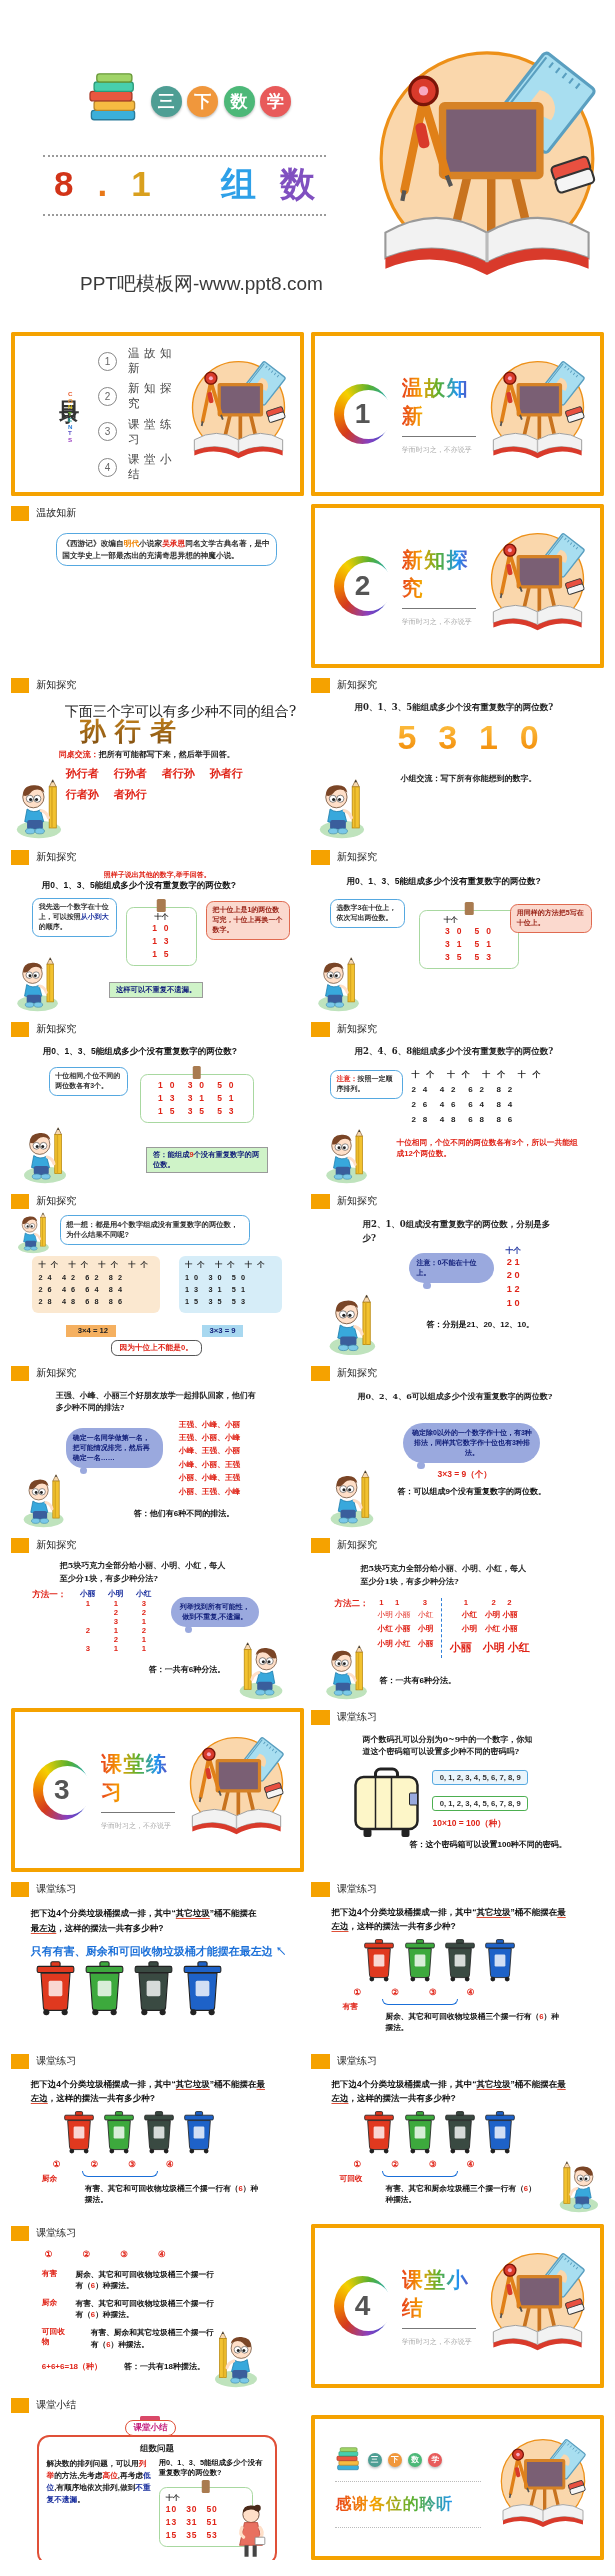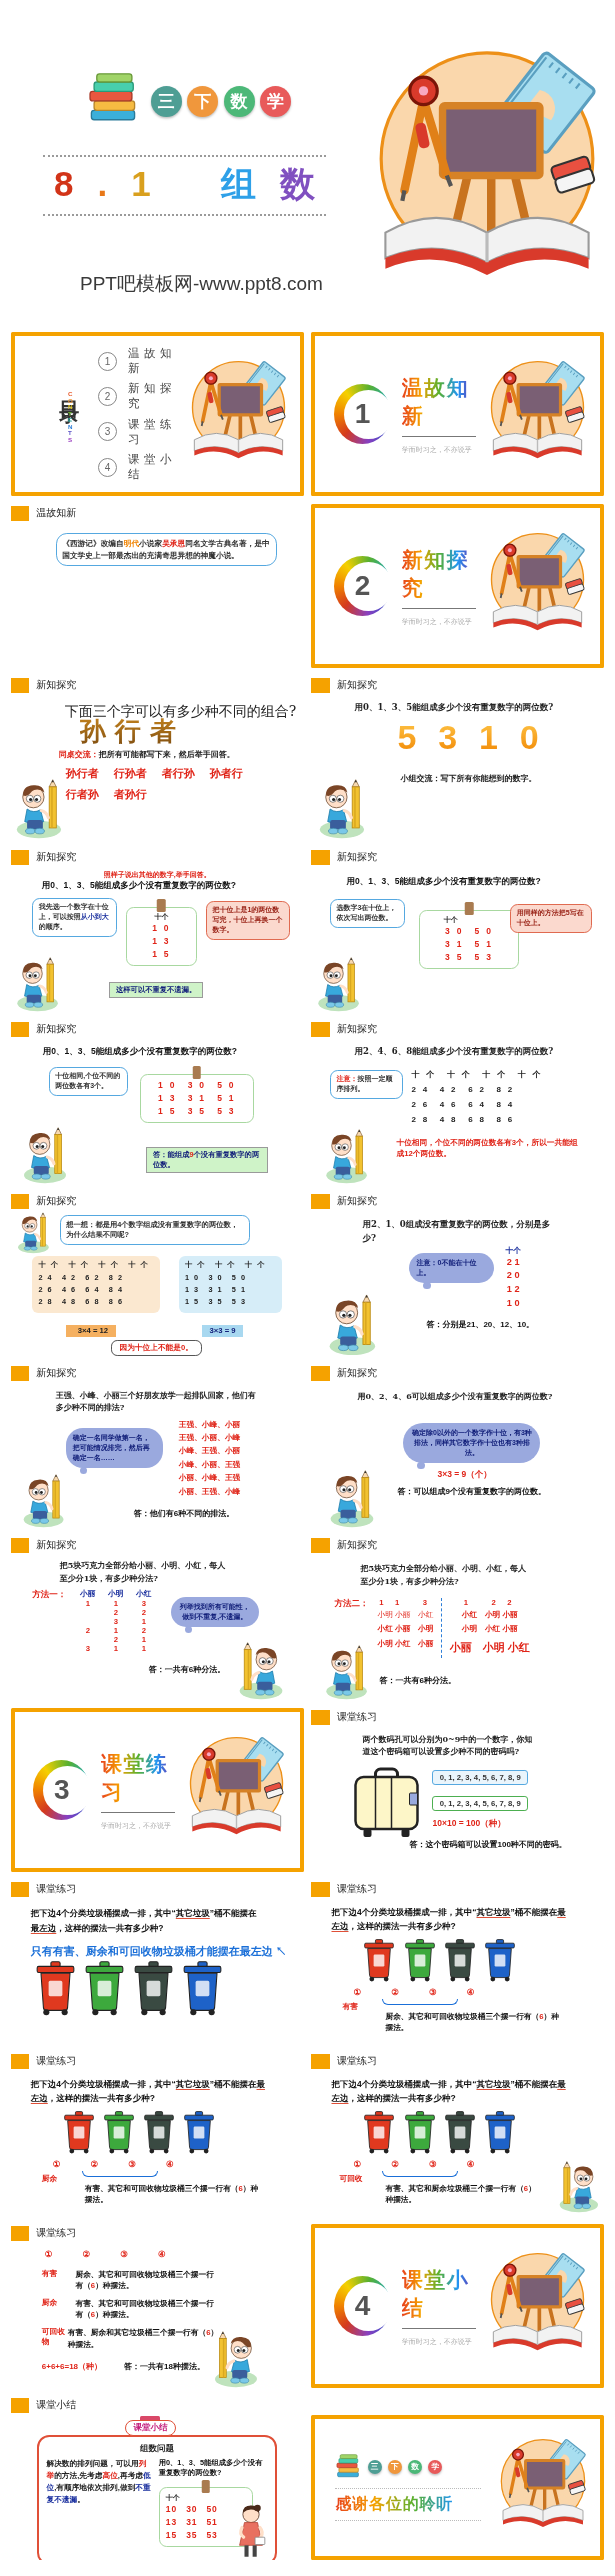--- a/index.html
+++ b/index.html
@@ -751,21 +751,21 @@
       <div class="nums4" style="position:absolute;left:34px;top:6.2px">①　②　③　④</div>
       <div style="position:absolute;left:31px;top:26px;width:177px">
         <div style="display:flex;gap:7.7px;margin-bottom:6.2px">
           <span class="cat" style="width:26px;flex:none">有害</span>
           <span class="bintext"><span>厨余、其它和可回收物垃圾桶三个摆一行有（</span><span class="red">6</span><span>）种摆法。</span></span>
         </div>
         <div style="display:flex;gap:7.7px;margin-bottom:6.2px">
           <span class="cat" style="width:26px;flex:none">厨余</span>
           <span class="bintext"><span>有害、其它和可回收物垃圾桶三个摆一行有（</span><span class="red">6</span><span>）种摆法。</span></span>
         </div>
-        <div style="display:flex;gap:0">
+        <div style="display:flex;gap:23px">
           <span class="cat" style="width:26px;flex:none">可回收物</span>
           <span class="bintext"><span>有害、厨余和其它垃圾桶三个摆一行有（</span><span class="red">6</span><span>）种摆法。</span></span>
         </div>
       </div>
       <div style="position:absolute;left:31px;top:115px">
         <span class="red" style="font-size:8px;font-weight:bold">6+6+6=18（种）</span>
         <span class="ansbold" style="margin-left:18.5px">答：一共有18种摆法。</span>
       </div>
       <svg class="boy" style="right:45px;bottom:0;width:49px;height:57px;transform:scaleX(-1)" viewBox="0 0 64 76">
           <use href="#boy"></use>
@@ -832,21 +832,21 @@
           <div style="display:flex;align-items:center;gap:6.2px;margin-bottom:7.7px">
             <svg width="26" height="26" viewBox="0 0 40 40">
                 <use href="#books"></use>
               </svg>
             <span class="badge b0" style="width:14px;height:14px;font-size:7.7px">三</span>
             <span class="badge b1" style="width:14px;height:14px;font-size:7.7px">下</span>
             <span class="badge b2" style="width:14px;height:14px;font-size:7.7px">数</span>
             <span class="badge b3" style="width:14px;height:14px;font-size:7.7px">学</span>
           </div>
           <div class="dotline" style="width:146px"></div>
-          <div class="rainbow" style="font-size:16px;margin:5px 0;letter-spacing:0.8px">感谢各位的聆听</div>
+          <div class="rainbow" style="font-size:16px;margin:12px 0;letter-spacing:0.8px">感谢各位的聆听</div>
           <div class="dotline" style="width:146px"></div>
         </div>
         <svg class="scene-sm" style="width:100px;height:105px" viewBox="0 0 120 125">
             <use href="#scene"></use>
           </svg>
       </div>
     </div>
   </div>
 
 </div>

